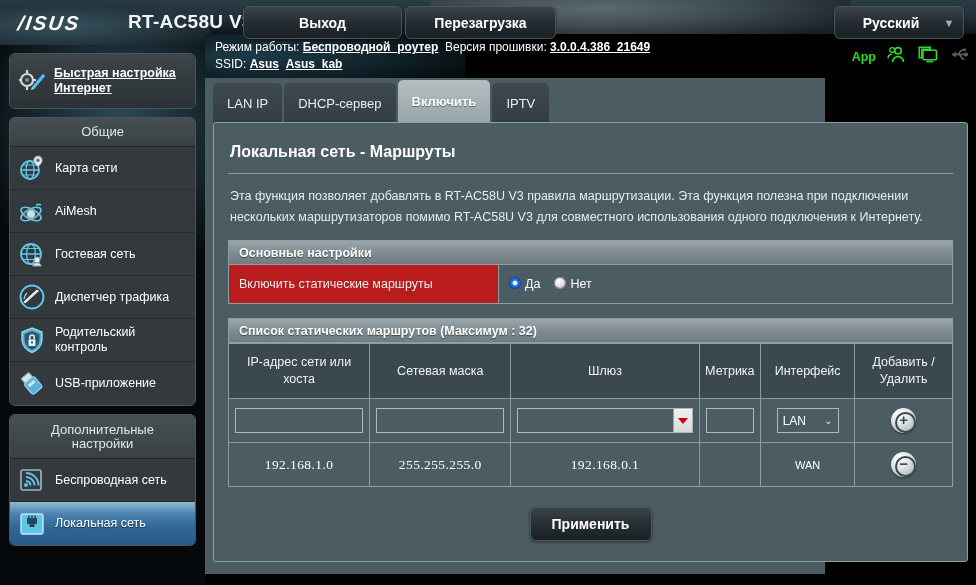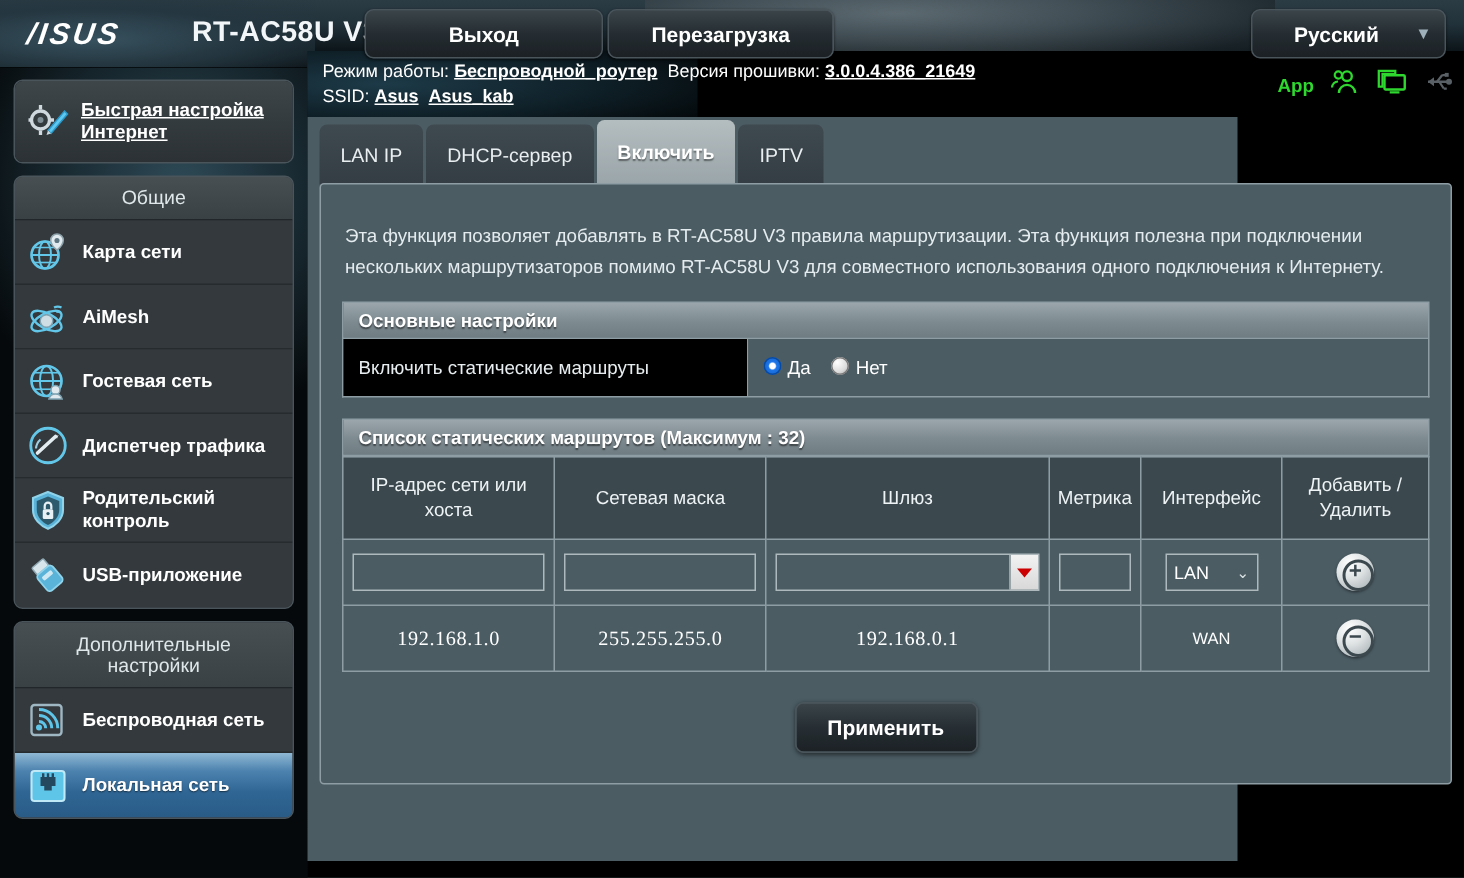--- a/index.html
+++ b/index.html
@@ -99,21 +99,21 @@
     color: #dfe7ea; font-size: 13px;
     border-bottom: 1px solid #20262a;
     text-align:center; line-height:14px;
   }
   .side-head.two-line { height: 44px; }
   .side-item {
     display: flex; align-items: center; gap: 9px;
     min-height: 43px; padding: 4px 8px;
     background: #33393c;
     border-bottom: 1px solid #262b2e;
-    color: #ffffff; font-size: 12.5px; font-weight: bold; line-height: 15px;
+    color: #ffffff; font-size: 12.5px; font-weight: normal; line-height: 15px;
     cursor: pointer;
   }
   .side-item:last-child { border-bottom: none; }
   .side-item.active {
     background: linear-gradient(180deg, #8fb8d4 0%, #4c82ae 28%, #2f6694 60%, #2a5b87 100%);
     color: #ffffff;
     text-shadow: 0 1px 1px rgba(0,0,0,.55);
   }
   .side-icon { width: 28px; height: 28px; flex: none; display:block; }
 
@@ -187,21 +187,21 @@
     color: #ffffff; font-size: 12.5px; font-weight: bold;
     text-shadow: 0 1px 1px rgba(0,0,0,.5);
     border: 1px solid #8e9da3;
   }
   .sec-body {
     border: 1px solid #8e9da3; border-top: none;
     display: flex;
   }
   .sec-label {
     width: 270px; padding: 12px 10px;
-    background: #000000; color: #e8eef0; font-size: 12.5px;
+    background: #b91c1c; color: #e8eef0; font-size: 12.5px;
     border-right: 1px solid #8e9da3;
   }
   .sec-val {
     flex: 1; padding: 12px 10px; background: #4b5c63;
     display: flex; align-items: center; gap: 14px;
   }
   .radio-wrap { display: flex; gap: 4px; color: #ffffff; font-size: 12.5px; cursor: pointer; }
   .radio {
     width: 12px; height: 12px; border-radius: 50%;
     background: radial-gradient(circle at 35% 30%, #ffffff 0%, #dcdcdc 55%, #9a9a9a 100%);
@@ -501,20 +501,21 @@
   </div>
 
   <div class="tabs">
     <div class="tab">LAN IP</div>
     <div class="tab">DHCP-сервер</div>
     <div class="tab active">Включить</div>
     <div class="tab">IPTV</div>
   </div>
 
   <div class="panel">
+    <div class="panel-title">Локальная сеть - Маршруты</div>
     <div class="panel-desc">Эта функция позволяет добавлять в RT-AC58U V3 правила маршрутизации. Эта функция полезна при подключении нескольких маршрутизаторов помимо RT-AC58U V3 для совместного использования одного подключения к Интернету.</div>
 
     <div class="sec-head">Основные настройки</div>
     <div class="sec-body">
       <div class="sec-label">Включить статические маршруты</div>
       <div class="sec-val">
         <span class="radio-wrap">
           <span class="radio on"></span>
           <span>Да</span>
         </span>

